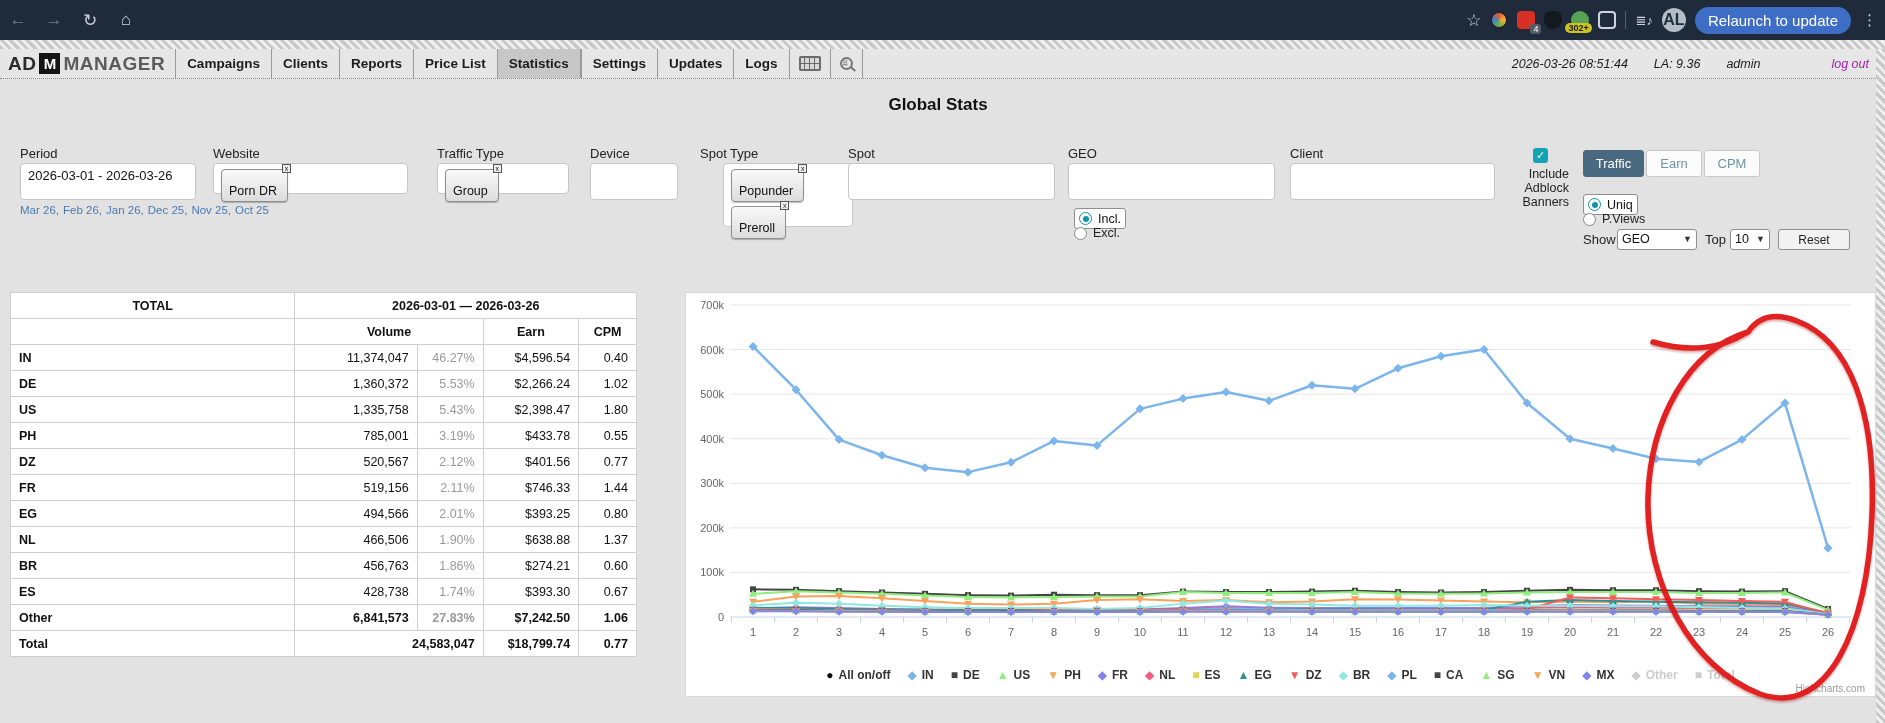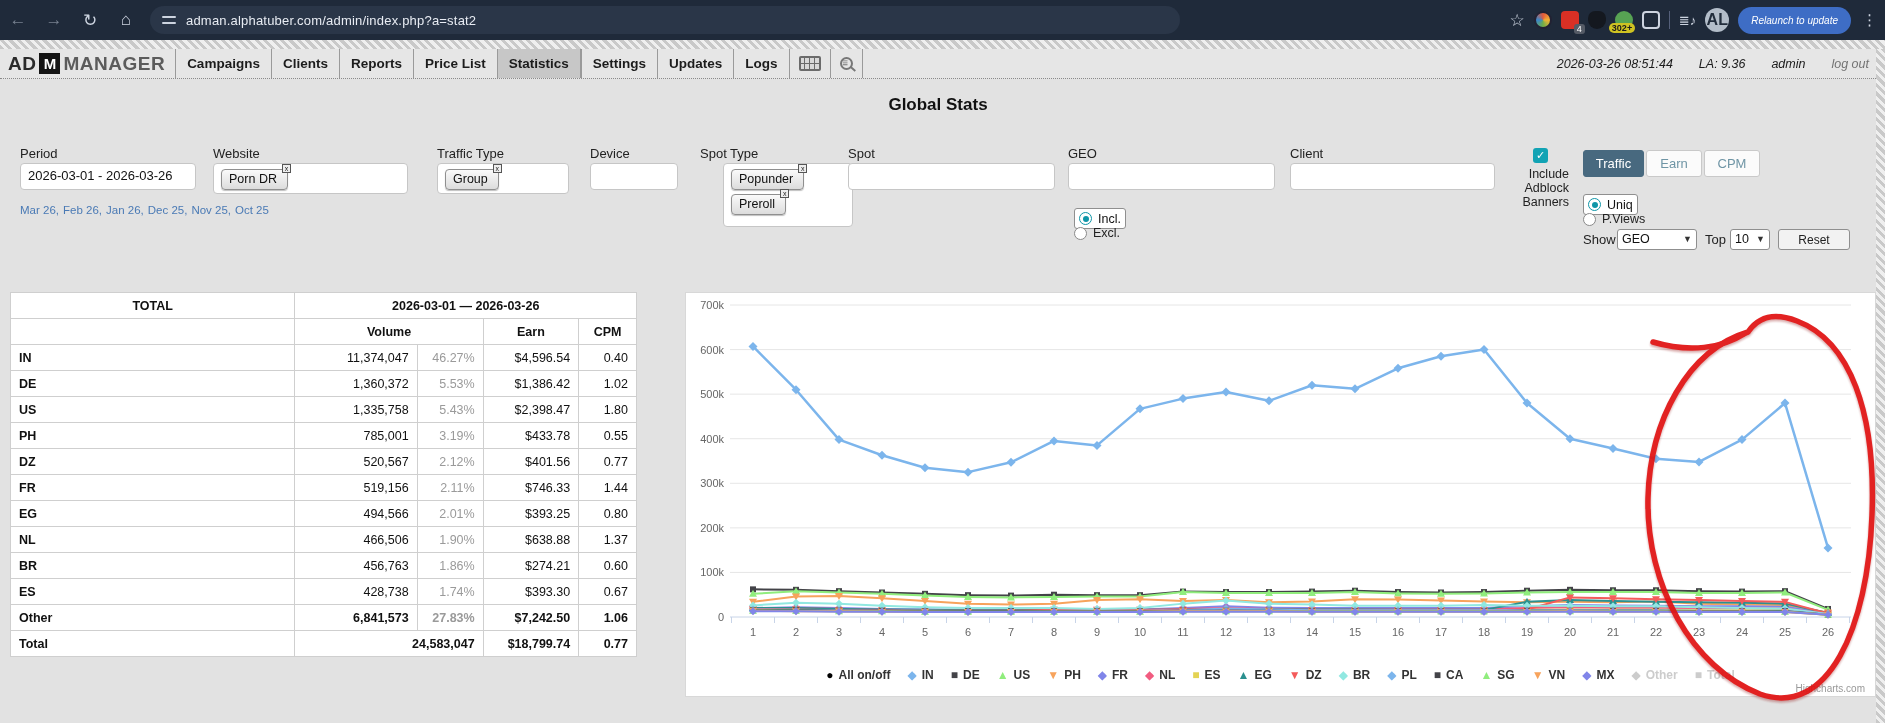--- a/index.html
+++ b/index.html
@@ -26,22 +26,22 @@
   .ext.redbox .badge { position:absolute; right:-6px; bottom:-5px; background:#555b66; color:#fff;
     font-size:9px; padding:0 3px; border-radius:3px; }
   .ext.paw { background:#14181f; border-radius:40% 40% 50% 50%; }
   .ext.vpn { background:#57a353; }
   .ext.vpn .badge302 { position:absolute; left:-6px; bottom:-4px; background:#cfc322; color:#1c1c1c;
     font-size:9px; font-weight:bold; padding:0 3px; border-radius:6px; }
   .ext.puzzle { background:transparent; border:2px solid #cdd4e0; border-radius:4px; }
   .vsep { width:1px; height:18px; background:#55607a; }
   .avatar { width:24px; height:24px; border-radius:50%; background:#b3bdc9; color:#222d3c;
     font-size:16px; font-weight:bold; display:flex; align-items:center; justify-content:center; }
-  .relaunch { background:#3e6dc5; color:#fff; font-size:10px; height:27px; border:none;
-    border-radius:14px; padding:0 13px; cursor:pointer; white-space:nowrap;font-style:italic; }
+  .relaunch { background:#3e6dc5; color:#fff; font-size:15px; height:27px; border:none;
+    border-radius:14px; padding:0 13px; cursor:pointer; white-space:nowrap; }
   .kebab { color:#cdd4e0; font-size:15px; padding:0 2px; cursor:pointer; }
   .note-ico { color:#cdd4e0; font-size:13px; cursor:pointer; }
   
   .hatch-top { position:absolute; left:0; top:40px; width:1885px; height:9px;
     background:repeating-linear-gradient(45deg,#c9c9c9 0 3px,#efefef 3px 6px); }
   .hatch-right { position:absolute; right:0; top:49px; width:9px; height:674px;
     background:repeating-linear-gradient(45deg,#c9c9c9 0 3px,#efefef 3px 6px); }
   
   .app-header { position:absolute; left:0; top:49px; width:1876px; height:30px; background:#e6e6e6;
     border-bottom:1px dotted #8a8a8a; display:flex; align-items:stretch; }
@@ -57,31 +57,31 @@
   .tab.icon-tab { padding:0 9px; }
   .calc-ico { width:22px; height:15px; background:#6b6b6b; border-radius:2px; padding:2px;
     display:grid; grid-template-columns:repeat(4,1fr); gap:1px; }
   .calc-ico i { background:#d9d9d9; }
   .mag-ico { width:13px; height:13px; border:2px solid #777; border-radius:50%; position:relative; }
   .mag-ico:after { content:""; position:absolute; width:6px; height:2px; background:#777;
     right:-5px; bottom:-2px; transform:rotate(40deg); }
   .mag-ico:before { content:"☰"; position:absolute; font-size:6px; color:#777; left:1px; top:0px; }
   .hdr-right { position:absolute; right:16px; top:49px; height:30px; display:flex; align-items:center;
     gap:26px; font-size:12.5px; font-style:italic; color:#1c1c1c; }
-  .hdr-right .logout { color:#737373; cursor:pointer; }
+  .hdr-right .logout { color:#a21caf; cursor:pointer;margin-left:45px; }
   
   .page-title { position:absolute; left:0; top:95px; width:1876px; text-align:center;
     font-size:17px; font-weight:bold; color:#111; }
   .flabel { position:absolute; font-size:13px; color:#222; }
-  .fbox { position:absolute; background:#fff; border:1px solid #c6c6c6; border-radius:4px; height:27px;
+  .fbox { position:absolute; background:#fff; border:1px solid #c6c6c6; border-radius:4px; height:37px;
     font-size:13px; color:#111; padding:4px 7px; }
   .fbox.tall { height:64px;margin-left:23px; }
   .chip { display:inline-block; position:relative; background:linear-gradient(#fafafa,#dcdcdc);
     border:1px solid #8f8f8f; border-radius:4px; font-size:12.5px; color:#111;
-    padding:2px 10px 3px 7px; margin:1px 2px 3px 0; box-shadow:0 1px 1px rgba(0,0,0,.25); cursor:pointer; }
+    padding:14px 10px 3px 7px; margin:1px 2px 3px 0; box-shadow:0 1px 1px rgba(0,0,0,.25); cursor:pointer; }
   .chip .x { position:absolute; right:-4px; top:-6px; width:9px; height:9px; background:#eee; border:1px solid #555;
     font-size:7px; line-height:7px; text-align:center; color:#222; cursor:pointer; }
   .qlinks { position:absolute; font-size:11.5px; color:#4a7ab5; line-height:15px; cursor:pointer; }
   .qlinks span { margin-right:4px; white-space:nowrap; }
   .radio { display:flex; align-items:center; gap:6px; font-size:12.5px; color:#222; cursor:pointer; }
   .rdot { width:13px; height:13px; border-radius:50%; border:1px solid #8a8a8a; background:#fff; position:relative; }
   .radio.sel .rdot { border-color:#0f96a8; }
   .radio.sel .rdot:after { content:""; position:absolute; left:2.5px; top:2.5px; width:6px; height:6px;
     border-radius:50%; background:#0f96a8; }
   .checkbox { width:15px; height:15px; background:#12a3b4; border-radius:3px; color:#fff; font-size:11px;
@@ -122,24 +122,20 @@
 </head>
 <body>
 
 <div id="app">
 
   <div class="browser-bar">
     <span class="b-ico dim">←</span>
     <span class="b-ico dim">→</span>
     <span class="b-ico">↻</span>
     <span class="b-ico">⌂</span>
-    <div class="omnibox">
-      <span class="tune"></span>
-      <span class="url-text">adman.alphatuber.com/admin/index.php?a=stat2</span>
-    </div>
     <div class="b-right">
       <span class="b-ico" style="width:auto">☆</span>
       <span class="ext rainbow"></span>
       <span class="ext redbox">
         <span class="badge">4</span>
       </span>
       <span class="ext paw"></span>
       <span class="ext vpn">
         <span class="badge302">302+</span>
       </span>
@@ -273,21 +269,21 @@
           <td class="geo">IN</td>
           <td class="num" style="width:110px">11,374,047</td>
           <td class="pct">46.27%</td>
           <td class="num" style="width:86px">$4,596.54</td>
           <td class="cpm">0.40</td>
         </tr>
         <tr>
           <td class="geo">DE</td>
           <td class="num" style="width:110px">1,360,372</td>
           <td class="pct">5.53%</td>
-          <td class="num" style="width:86px">$1,386.42</td>
+          <td class="num" style="width:86px">$2,266.24</td>
           <td class="cpm">1.02</td>
         </tr>
         <tr>
           <td class="geo">US</td>
           <td class="num" style="width:110px">1,335,758</td>
           <td class="pct">5.43%</td>
           <td class="num" style="width:86px">$2,398.47</td>
           <td class="cpm">1.80</td>
         </tr>
         <tr>

